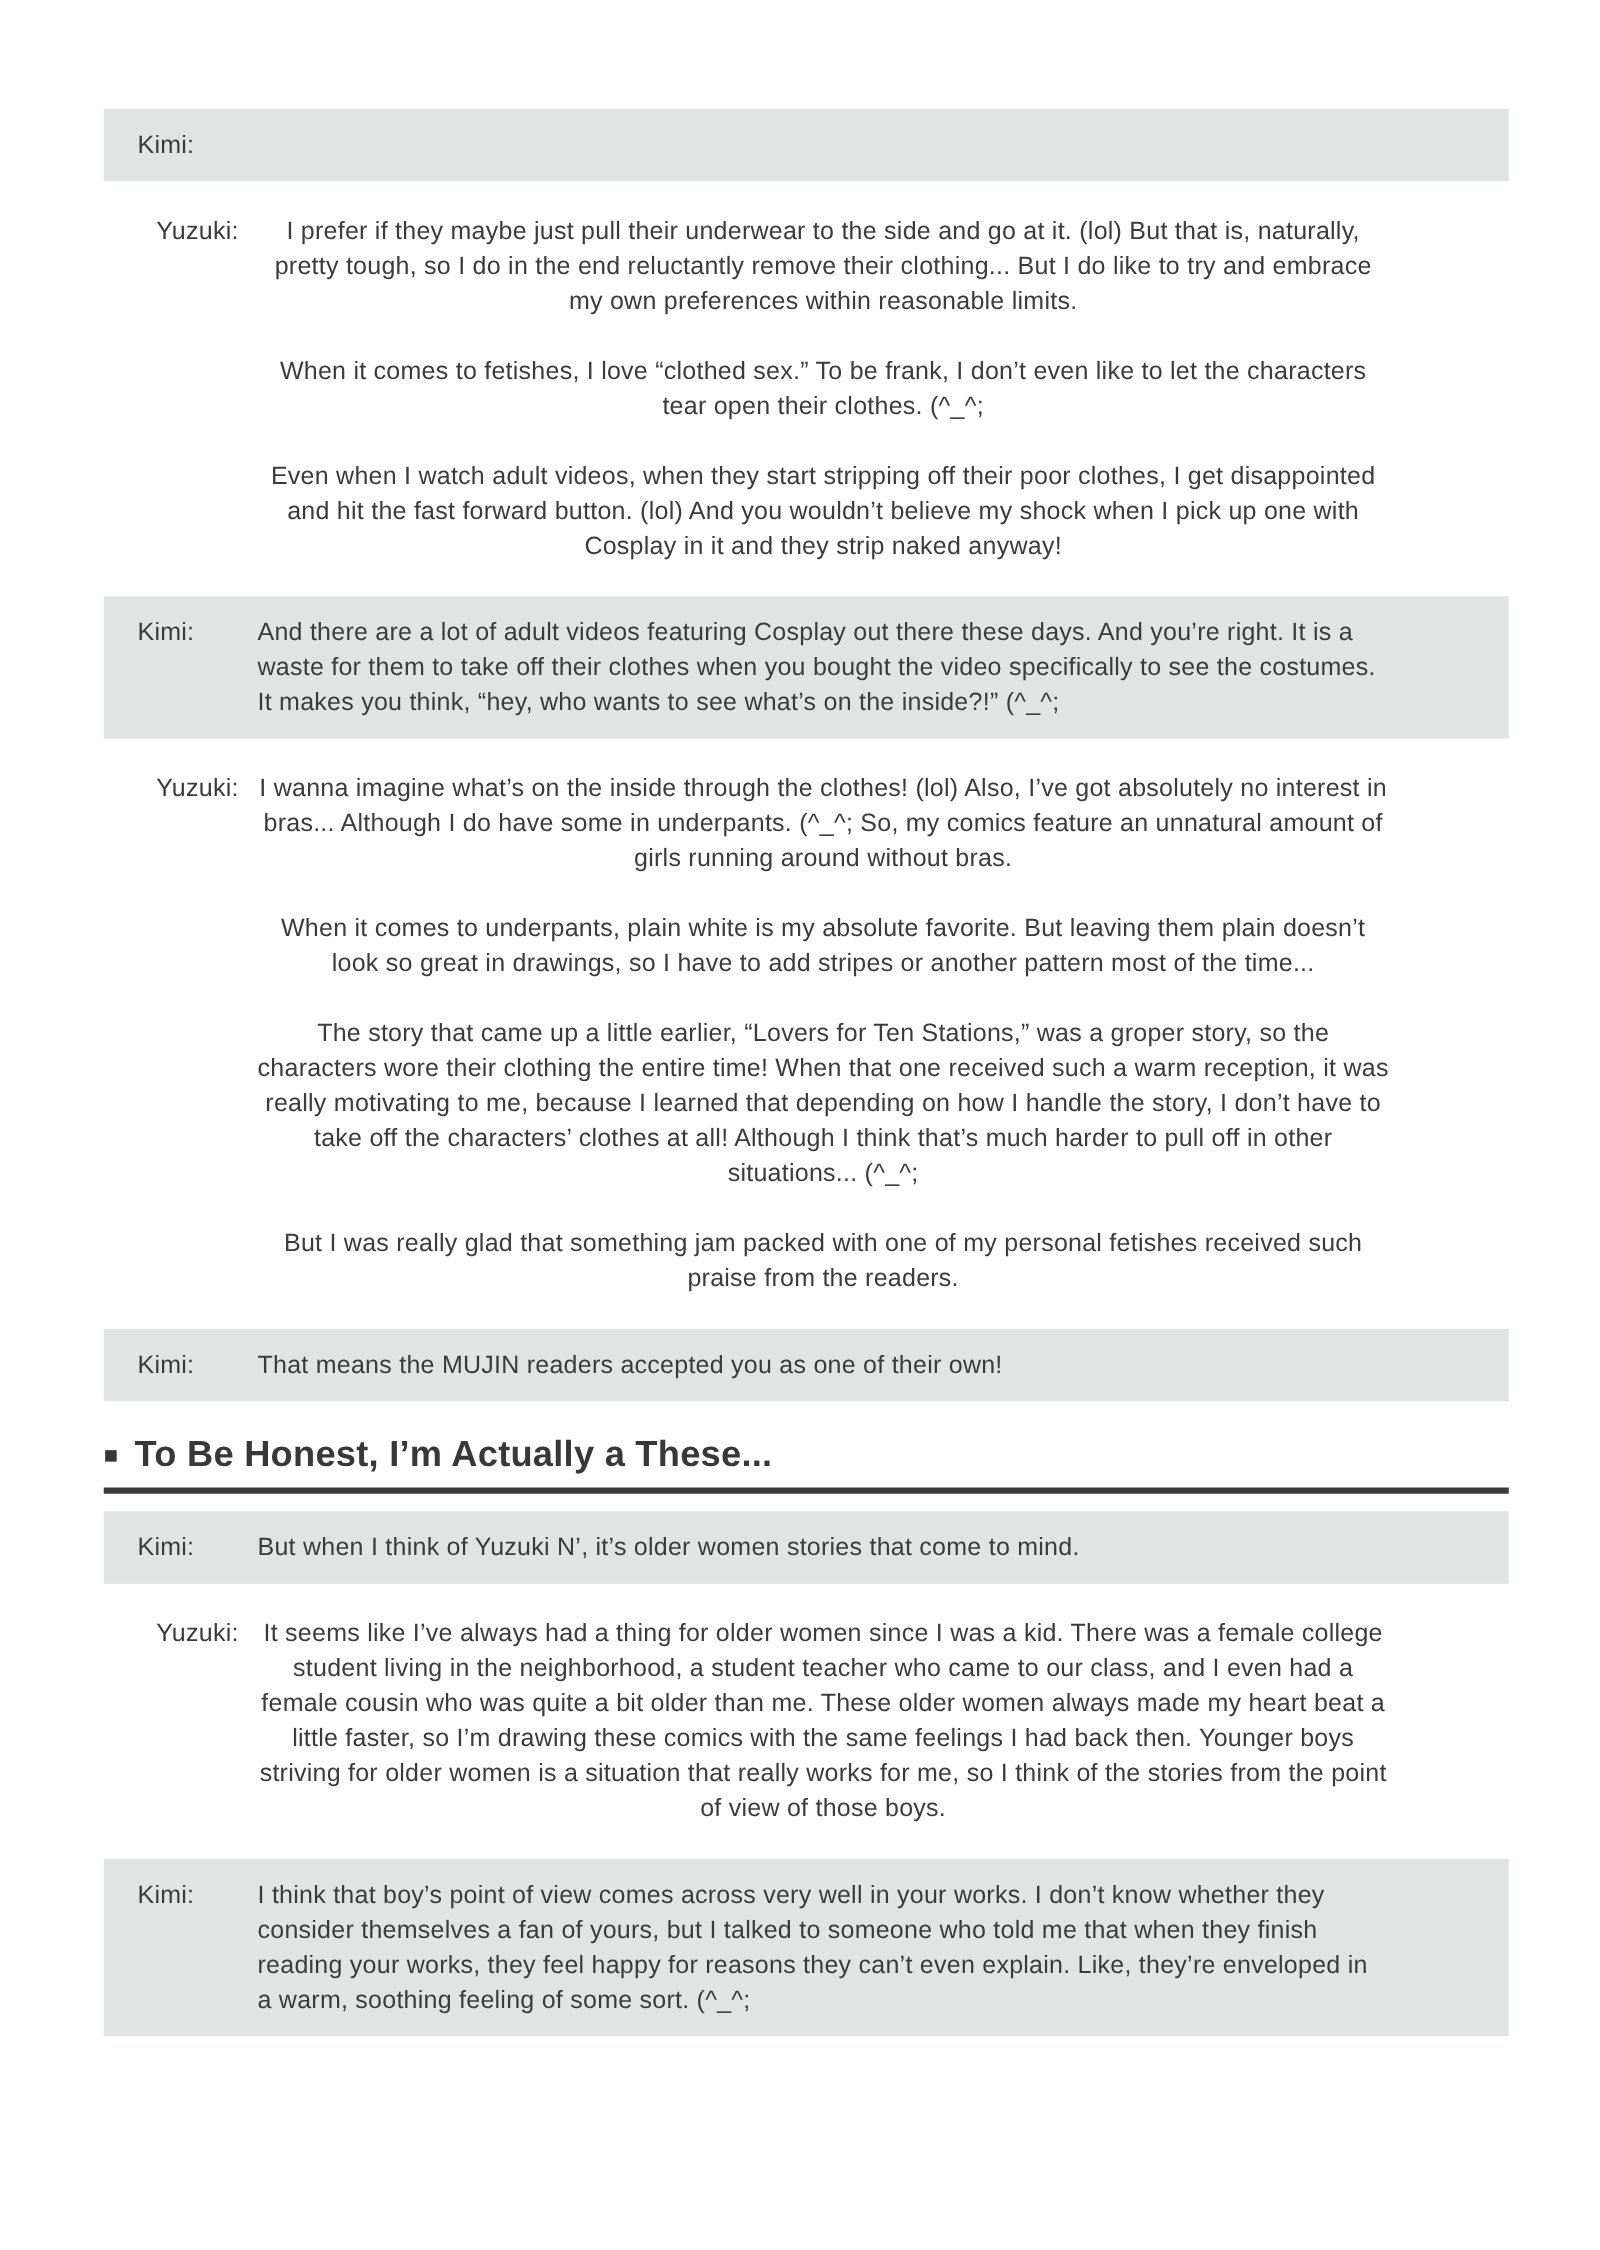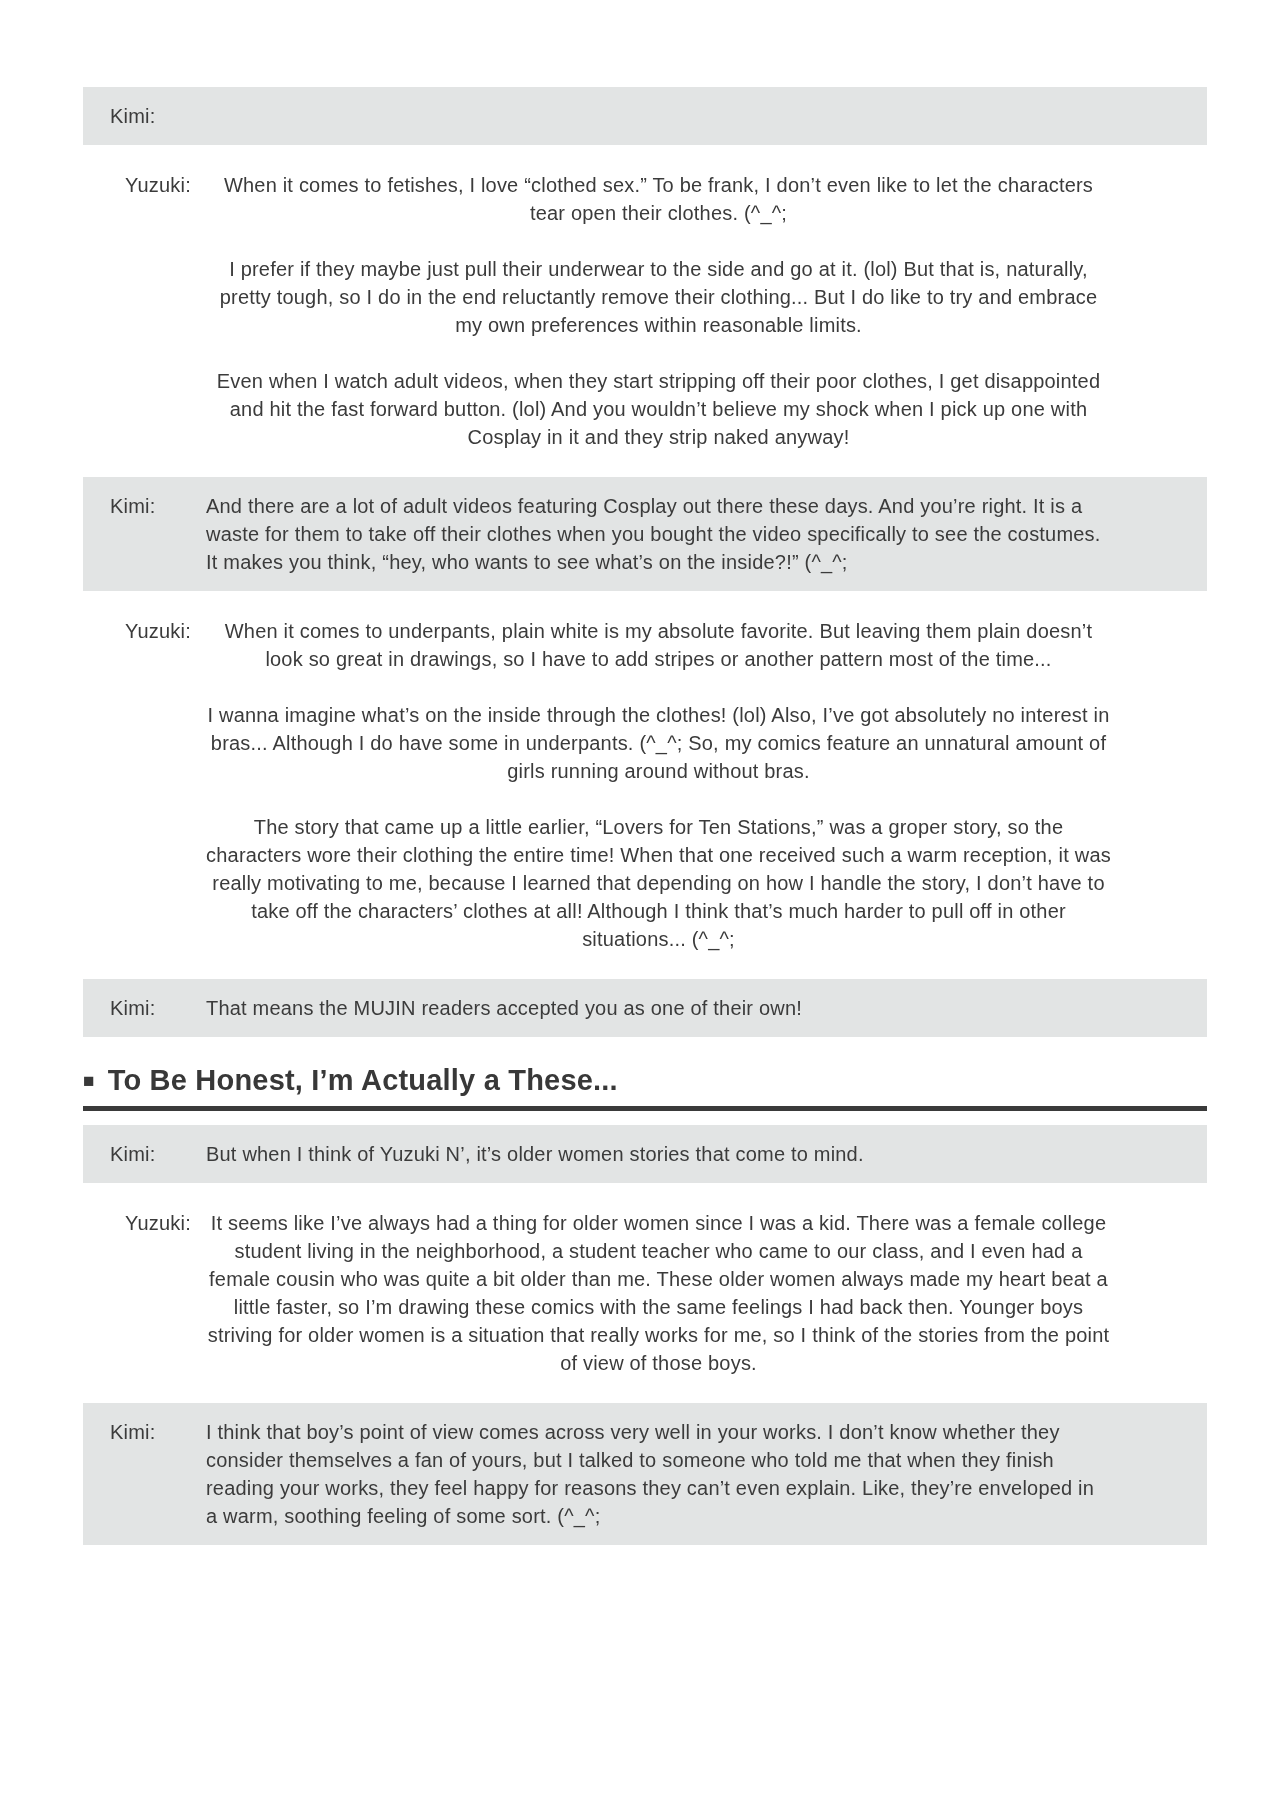--- a/index.html
+++ b/index.html
@@ -70,37 +70,38 @@
 
 <div class="page">
 
   <section class="turns" id="turns-1">
       <div class="turn shaded" style="background: rgb(226, 228, 228);">
         <div class="speaker">Kimi:</div>
       </div>
       <div class="turn plain">
         <div class="speaker">Yuzuki:</div>
         <div class="body">
+          <p>I prefer if they maybe just pull their underwear to the side and go at it. (lol) But that is, naturally, pretty tough, so I do in the end reluctantly remove their clothing... But I do like to try and embrace my own preferences within reasonable limits.</p>
           <p>When it comes to fetishes, I love “clothed sex.” To be frank, I don’t even like to let the characters tear open their clothes. (^_^;</p>
-          <p>I prefer if they maybe just pull their underwear to the side and go at it. (lol) But that is, naturally, pretty tough, so I do in the end reluctantly remove their clothing... But I do like to try and embrace my own preferences within reasonable limits.</p>
           <p>Even when I watch adult videos, when they start stripping off their poor clothes, I get disappointed and hit the fast forward button. (lol) And you wouldn’t believe my shock when I pick up one with Cosplay in it and they strip naked anyway!</p>
         </div>
       </div>
       <div class="turn shaded" style="background: rgb(226, 228, 228);">
         <div class="speaker">Kimi:</div>
         <div class="body">
           <p>And there are a lot of adult videos featuring Cosplay out there these days. And you’re right. It is a waste for them to take off their clothes when you bought the video specifically to see the costumes. It makes you think, “hey, who wants to see what’s on the inside?!” (^_^;</p>
         </div>
       </div>
       <div class="turn plain">
         <div class="speaker">Yuzuki:</div>
         <div class="body">
+          <p>I wanna imagine what’s on the inside through the clothes! (lol) Also, I’ve got absolutely no interest in bras... Although I do have some in underpants. (^_^; So, my comics feature an unnatural amount of girls running around without bras.</p>
           <p>When it comes to underpants, plain white is my absolute favorite. But leaving them plain doesn’t look so great in drawings, so I have to add stripes or another pattern most of the time...</p>
-          <p>I wanna imagine what’s on the inside through the clothes! (lol) Also, I’ve got absolutely no interest in bras... Although I do have some in underpants. (^_^; So, my comics feature an unnatural amount of girls running around without bras.</p>
           <p>The story that came up a little earlier, “Lovers for Ten Stations,” was a groper story, so the characters wore their clothing the entire time! When that one received such a warm reception, it was really motivating to me, because I learned that depending on how I handle the story, I don’t have to take off the characters’ clothes at all! Although I think that’s much harder to pull off in other situations... (^_^;</p>
+          <p>But I was really glad that something jam packed with one of my personal fetishes received such praise from the readers.</p>
         </div>
       </div>
       <div class="turn shaded" style="background: rgb(226, 228, 228);">
         <div class="speaker">Kimi:</div>
         <div class="body">
           <p>That means the MUJIN readers accepted you as one of their own!</p>
         </div>
       </div>
     </section>
 

